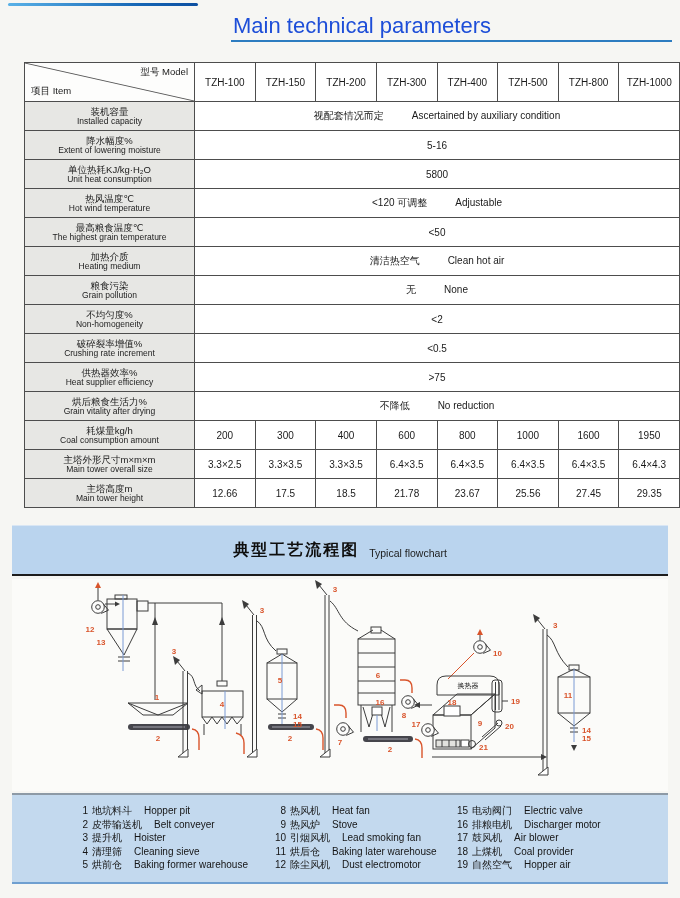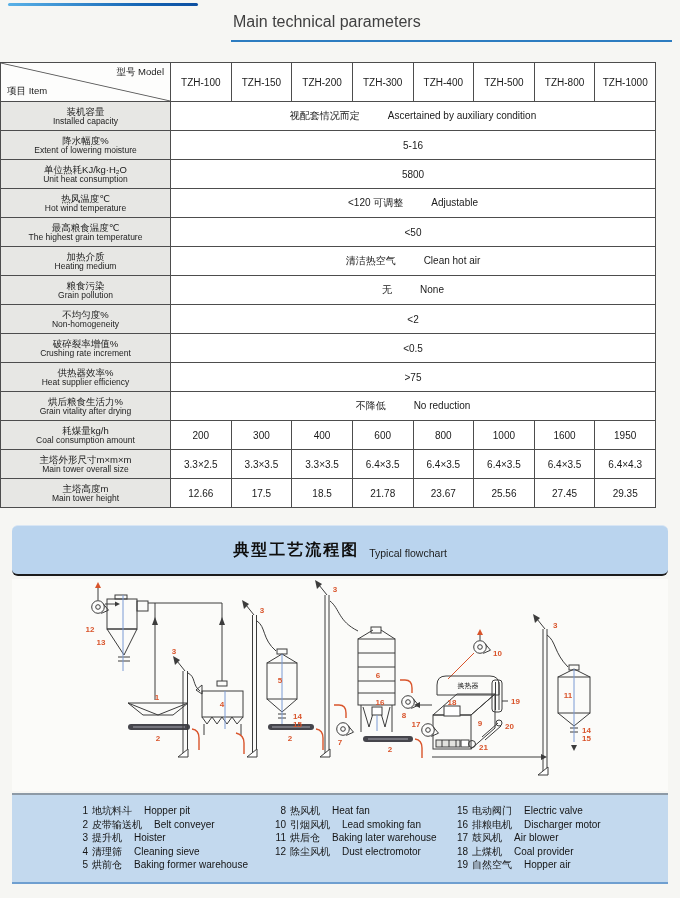--- a/index.html
+++ b/index.html
@@ -18,43 +18,43 @@
   .hdr-banner{position:absolute;left:4px;top:7px;width:240px;height:34px;}
   .hdr-banner .shape{position:absolute;inset:0;}
   .shape-dark{background:linear-gradient(180deg,#0c4ea2,#093e85);
     clip-path:polygon(44px 0,194px 0,224px 34px,6px 34px);}
   .shape-white{background:#eaf4fc;
     clip-path:polygon(47px 3px,191px 3px,218px 34px,10px 34px);}
   .shape-bright{background:linear-gradient(90deg,#3f9fdc 0%,#1a74c2 55%,#0d5cab 100%);
     clip-path:polygon(49px 5px,188px 5px,214px 34px,13px 34px);}
   .hdr-zh{position:absolute;left:40px;top:13px;width:155px;text-align:center;
     color:#fff;font-weight:bold;font-size:15.5px;letter-spacing:1.5px;}
-  .hdr-en{position:absolute;left:233px;top:13px;font-size:16px;color:#404040;}
+  .hdr-en{position:absolute;left:233px;top:13px;font-size:22px;color:#1d4ed8;}
   .hdr-underline{position:absolute;left:231px;right:8px;top:40px;height:2px;background:#2d7cc0;}
   
-  .tbl-wrap{margin:8px 12px 0 0;}
+  .tbl-wrap{margin:8px 12px 0 24px;}
   table.params{border-collapse:collapse;width:656px;table-layout:fixed;background:#fff;}
   table.params col.c-lbl{width:170px;}
   table.params th,table.params td{
     border:1px solid #4d4d4d;padding:1px 2px;text-align:center;vertical-align:middle;}
   table.params td{font-size:10px;height:26px;background:#fff;}
   th.corner{position:relative;height:36px;background:#fdfdfc;padding:0;font-weight:normal;}
   th.corner svg{position:absolute;left:0;top:0;width:100%;height:100%;}
   .corner-model{position:absolute;right:6px;top:3px;font-size:9.5px;}
   .corner-item{position:absolute;left:6px;bottom:3px;font-size:9.5px;text-align:center;}
   th.model{font-size:10px;font-weight:normal;background:#fff;}
   th.lbl{background:#e7e7e4;font-weight:normal;padding:2px 2px;}
   th.lbl .zh{font-size:9.5px;line-height:1.18;}
   th.lbl .en{font-size:8.5px;line-height:1.15;color:#222;}
   td.spanv span{font-size:10px;}
   td.spanv .sp-en:not(:empty){margin-left:28px;}
   
   .fc-banner{margin:17px 12px 0 12px;height:48px;background:#bad4ee;
     border-top:1px solid #d9e6f4;border-bottom:2px solid #1c1c1c;
-    display:flex;align-items:center;justify-content:center;border-radius:6px;}
+    display:flex;align-items:center;justify-content:center;}
   .fc-banner .t-zh{font-size:16px;font-weight:bold;color:#0f0f0f;letter-spacing:2px;}
   .fc-banner .t-en{font-size:10.5px;color:#1c1c1c;margin-left:10px;margin-top:5px;}
   .fc-diagram{margin:0 12px;height:212px;background:#fbfbf9;position:relative;}
   .fc-diagram svg{display:block;margin-top:3px;}
   svg text.num{font-size:8px;font-weight:bold;fill:#d9542b;font-family:"Liberation Sans",sans-serif;}
   svg text.blk{font-size:7px;fill:#111;font-family:"Liberation Sans",sans-serif;}
   
   .legend{margin:2px 12px 0 12px;background:#c3d9ee;
     border-top:2px solid #8d9aa6;border-bottom:2px solid #6f9fd0;
     padding:9px 0 10px 0;display:flex;}
@@ -465,20 +465,21 @@
   <div class="lg-col1">
     <div class="lg-item"><span class="lg-num">1</span><span class="lg-zh">地坑料斗</span><span class="lg-en">Hopper pit</span></div>
     <div class="lg-item"><span class="lg-num">2</span><span class="lg-zh">皮带输送机</span><span class="lg-en">Belt conveyer</span></div>
     <div class="lg-item"><span class="lg-num">3</span><span class="lg-zh">提升机</span><span class="lg-en">Hoister</span></div>
     <div class="lg-item"><span class="lg-num">4</span><span class="lg-zh">清理筛</span><span class="lg-en">Cleaning sieve</span></div>
     <div class="lg-item"><span class="lg-num">5</span><span class="lg-zh">烘前仓</span><span class="lg-en">Baking former warehouse</span></div>
 
   </div>
   <div class="lg-col2">
     <div class="lg-item"><span class="lg-num">8</span><span class="lg-zh">热风机</span><span class="lg-en">Heat fan</span></div>
+    <div class="lg-item"><span class="lg-num">9</span><span class="lg-zh">热风炉</span><span class="lg-en">Stove</span></div>
     <div class="lg-item"><span class="lg-num">10</span><span class="lg-zh">引烟风机</span><span class="lg-en">Lead smoking fan</span></div>
     <div class="lg-item"><span class="lg-num">11</span><span class="lg-zh">烘后仓</span><span class="lg-en">Baking later warehouse</span></div>
     <div class="lg-item"><span class="lg-num">12</span><span class="lg-zh">除尘风机</span><span class="lg-en">Dust electromotor</span></div>
 
   </div>
   <div class="lg-col3">
     <div class="lg-item"><span class="lg-num">15</span><span class="lg-zh">电动阀门</span><span class="lg-en">Electric valve</span></div>
     <div class="lg-item"><span class="lg-num">16</span><span class="lg-zh">排粮电机</span><span class="lg-en">Discharger motor</span></div>
     <div class="lg-item"><span class="lg-num">17</span><span class="lg-zh">鼓风机</span><span class="lg-en">Air blower</span></div>
     <div class="lg-item"><span class="lg-num">18</span><span class="lg-zh">上煤机</span><span class="lg-en">Coal provider</span></div>

